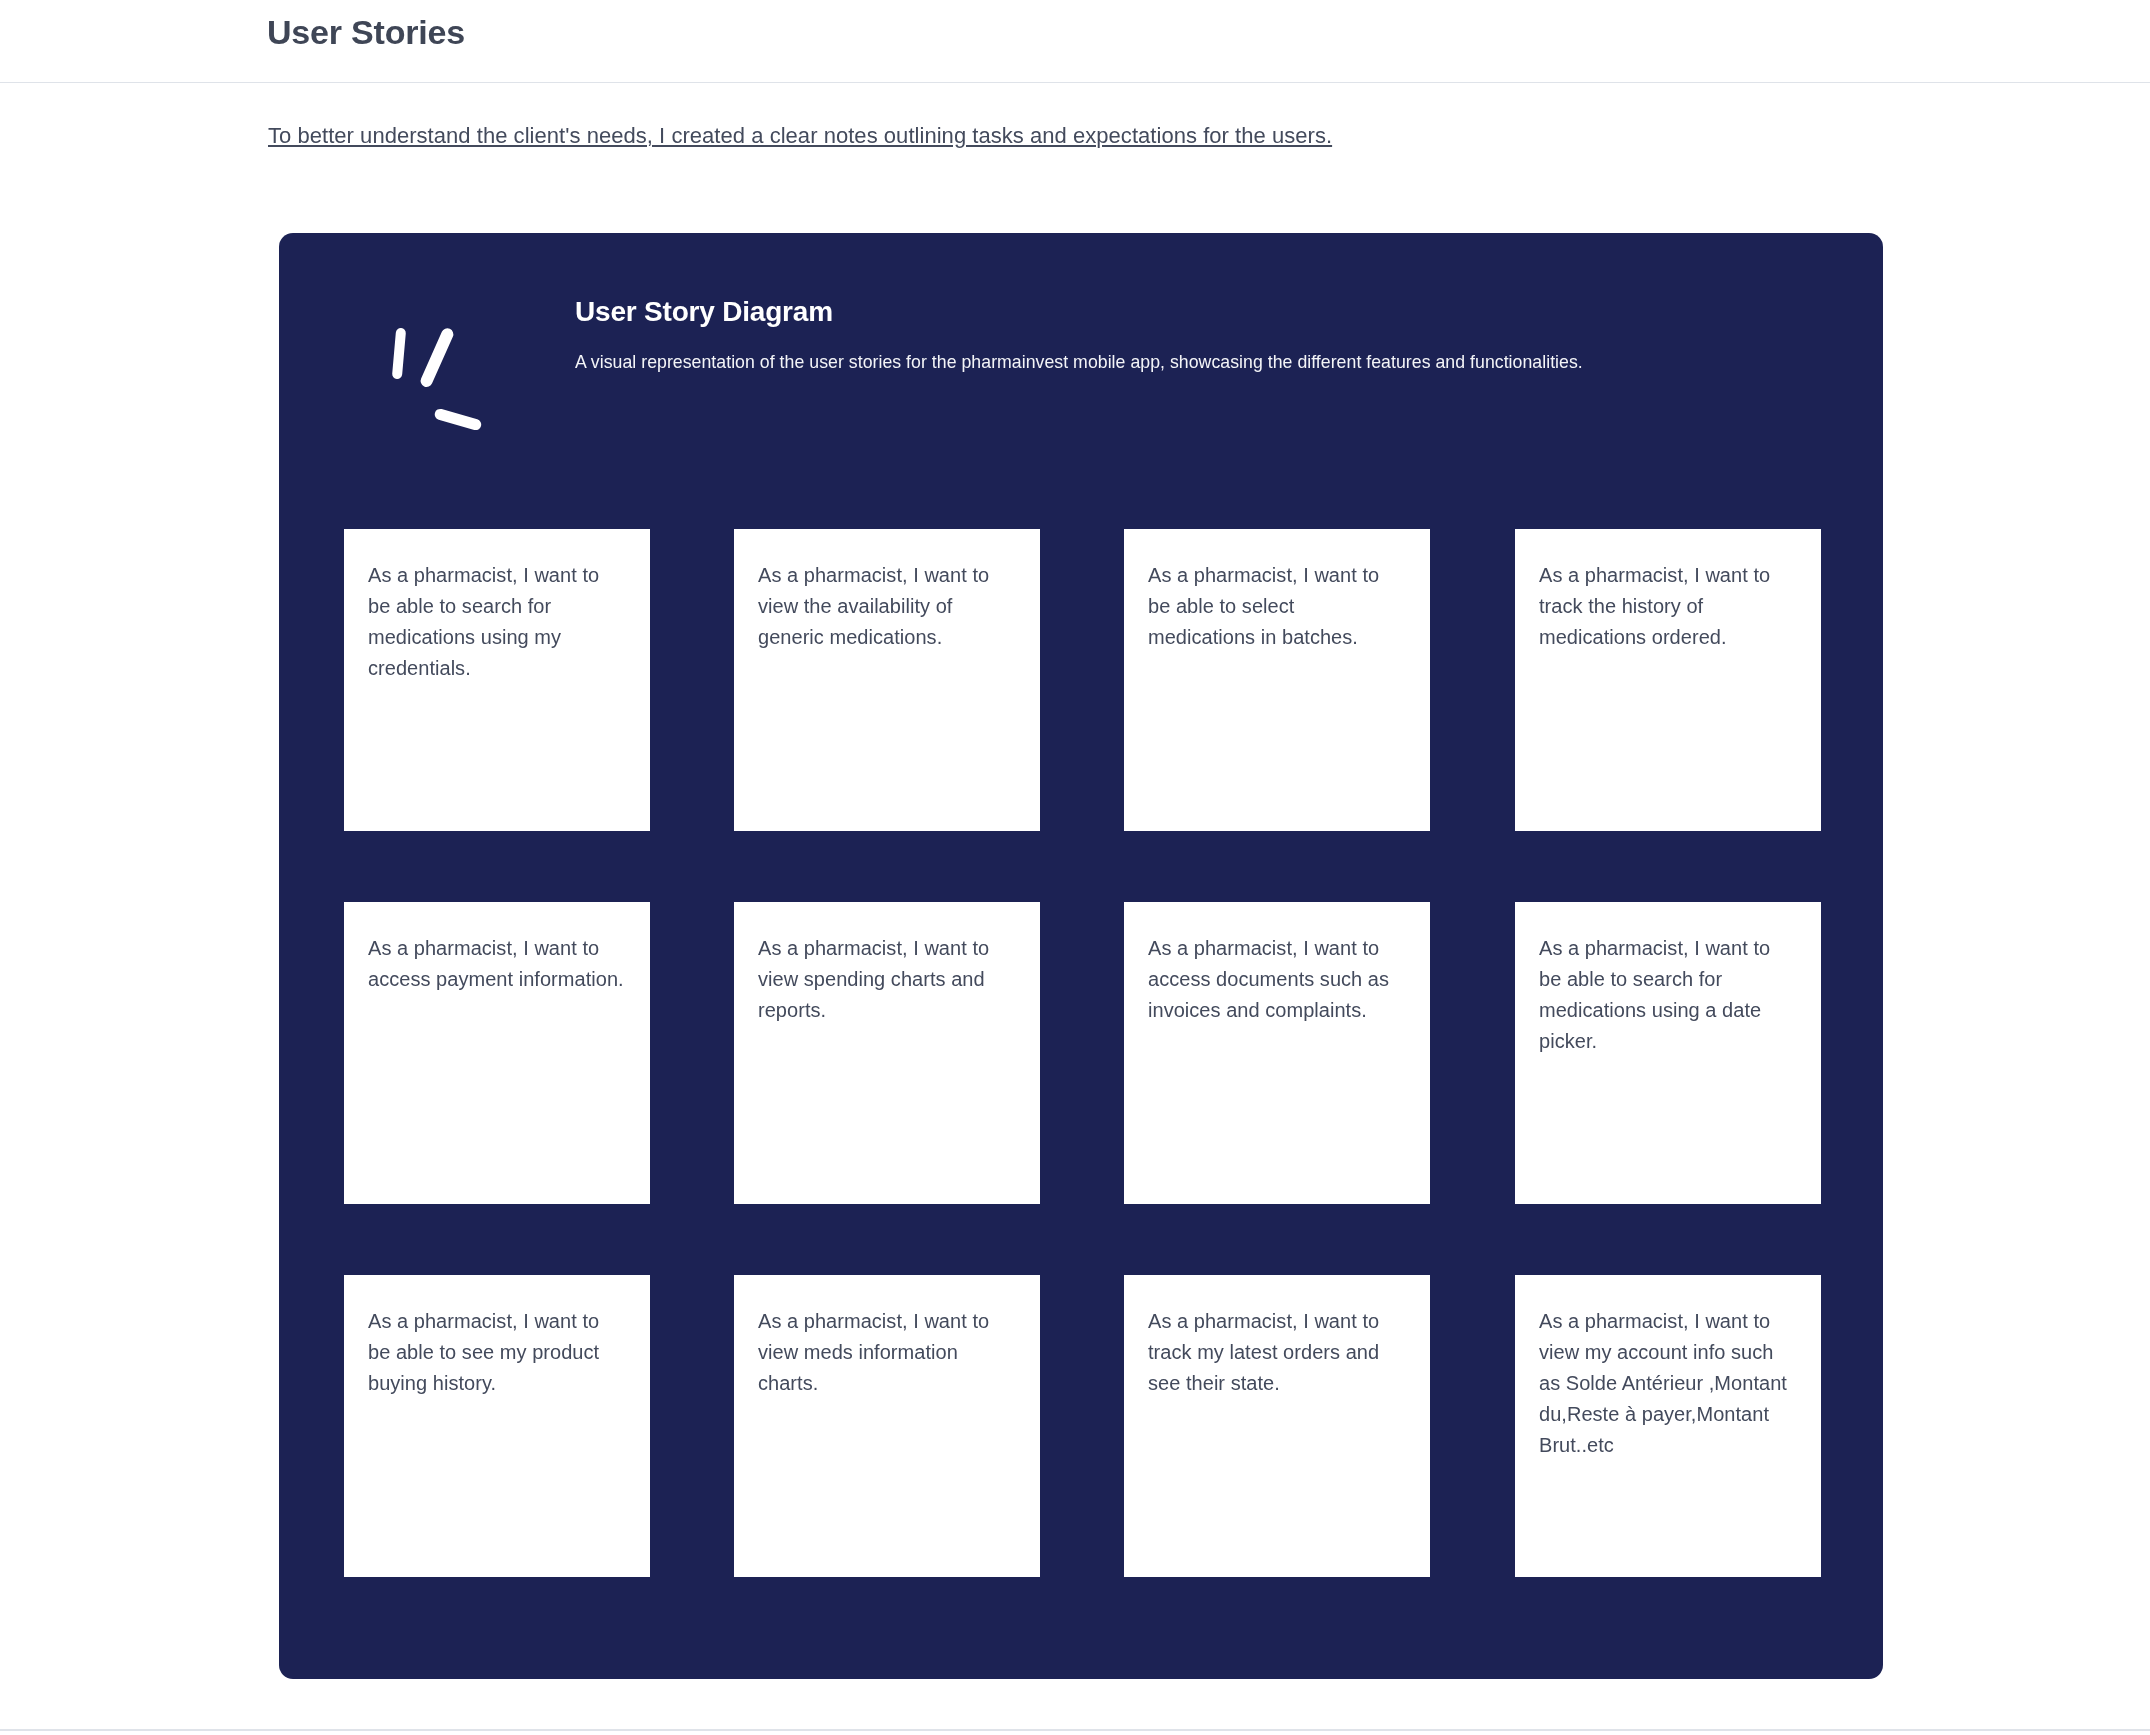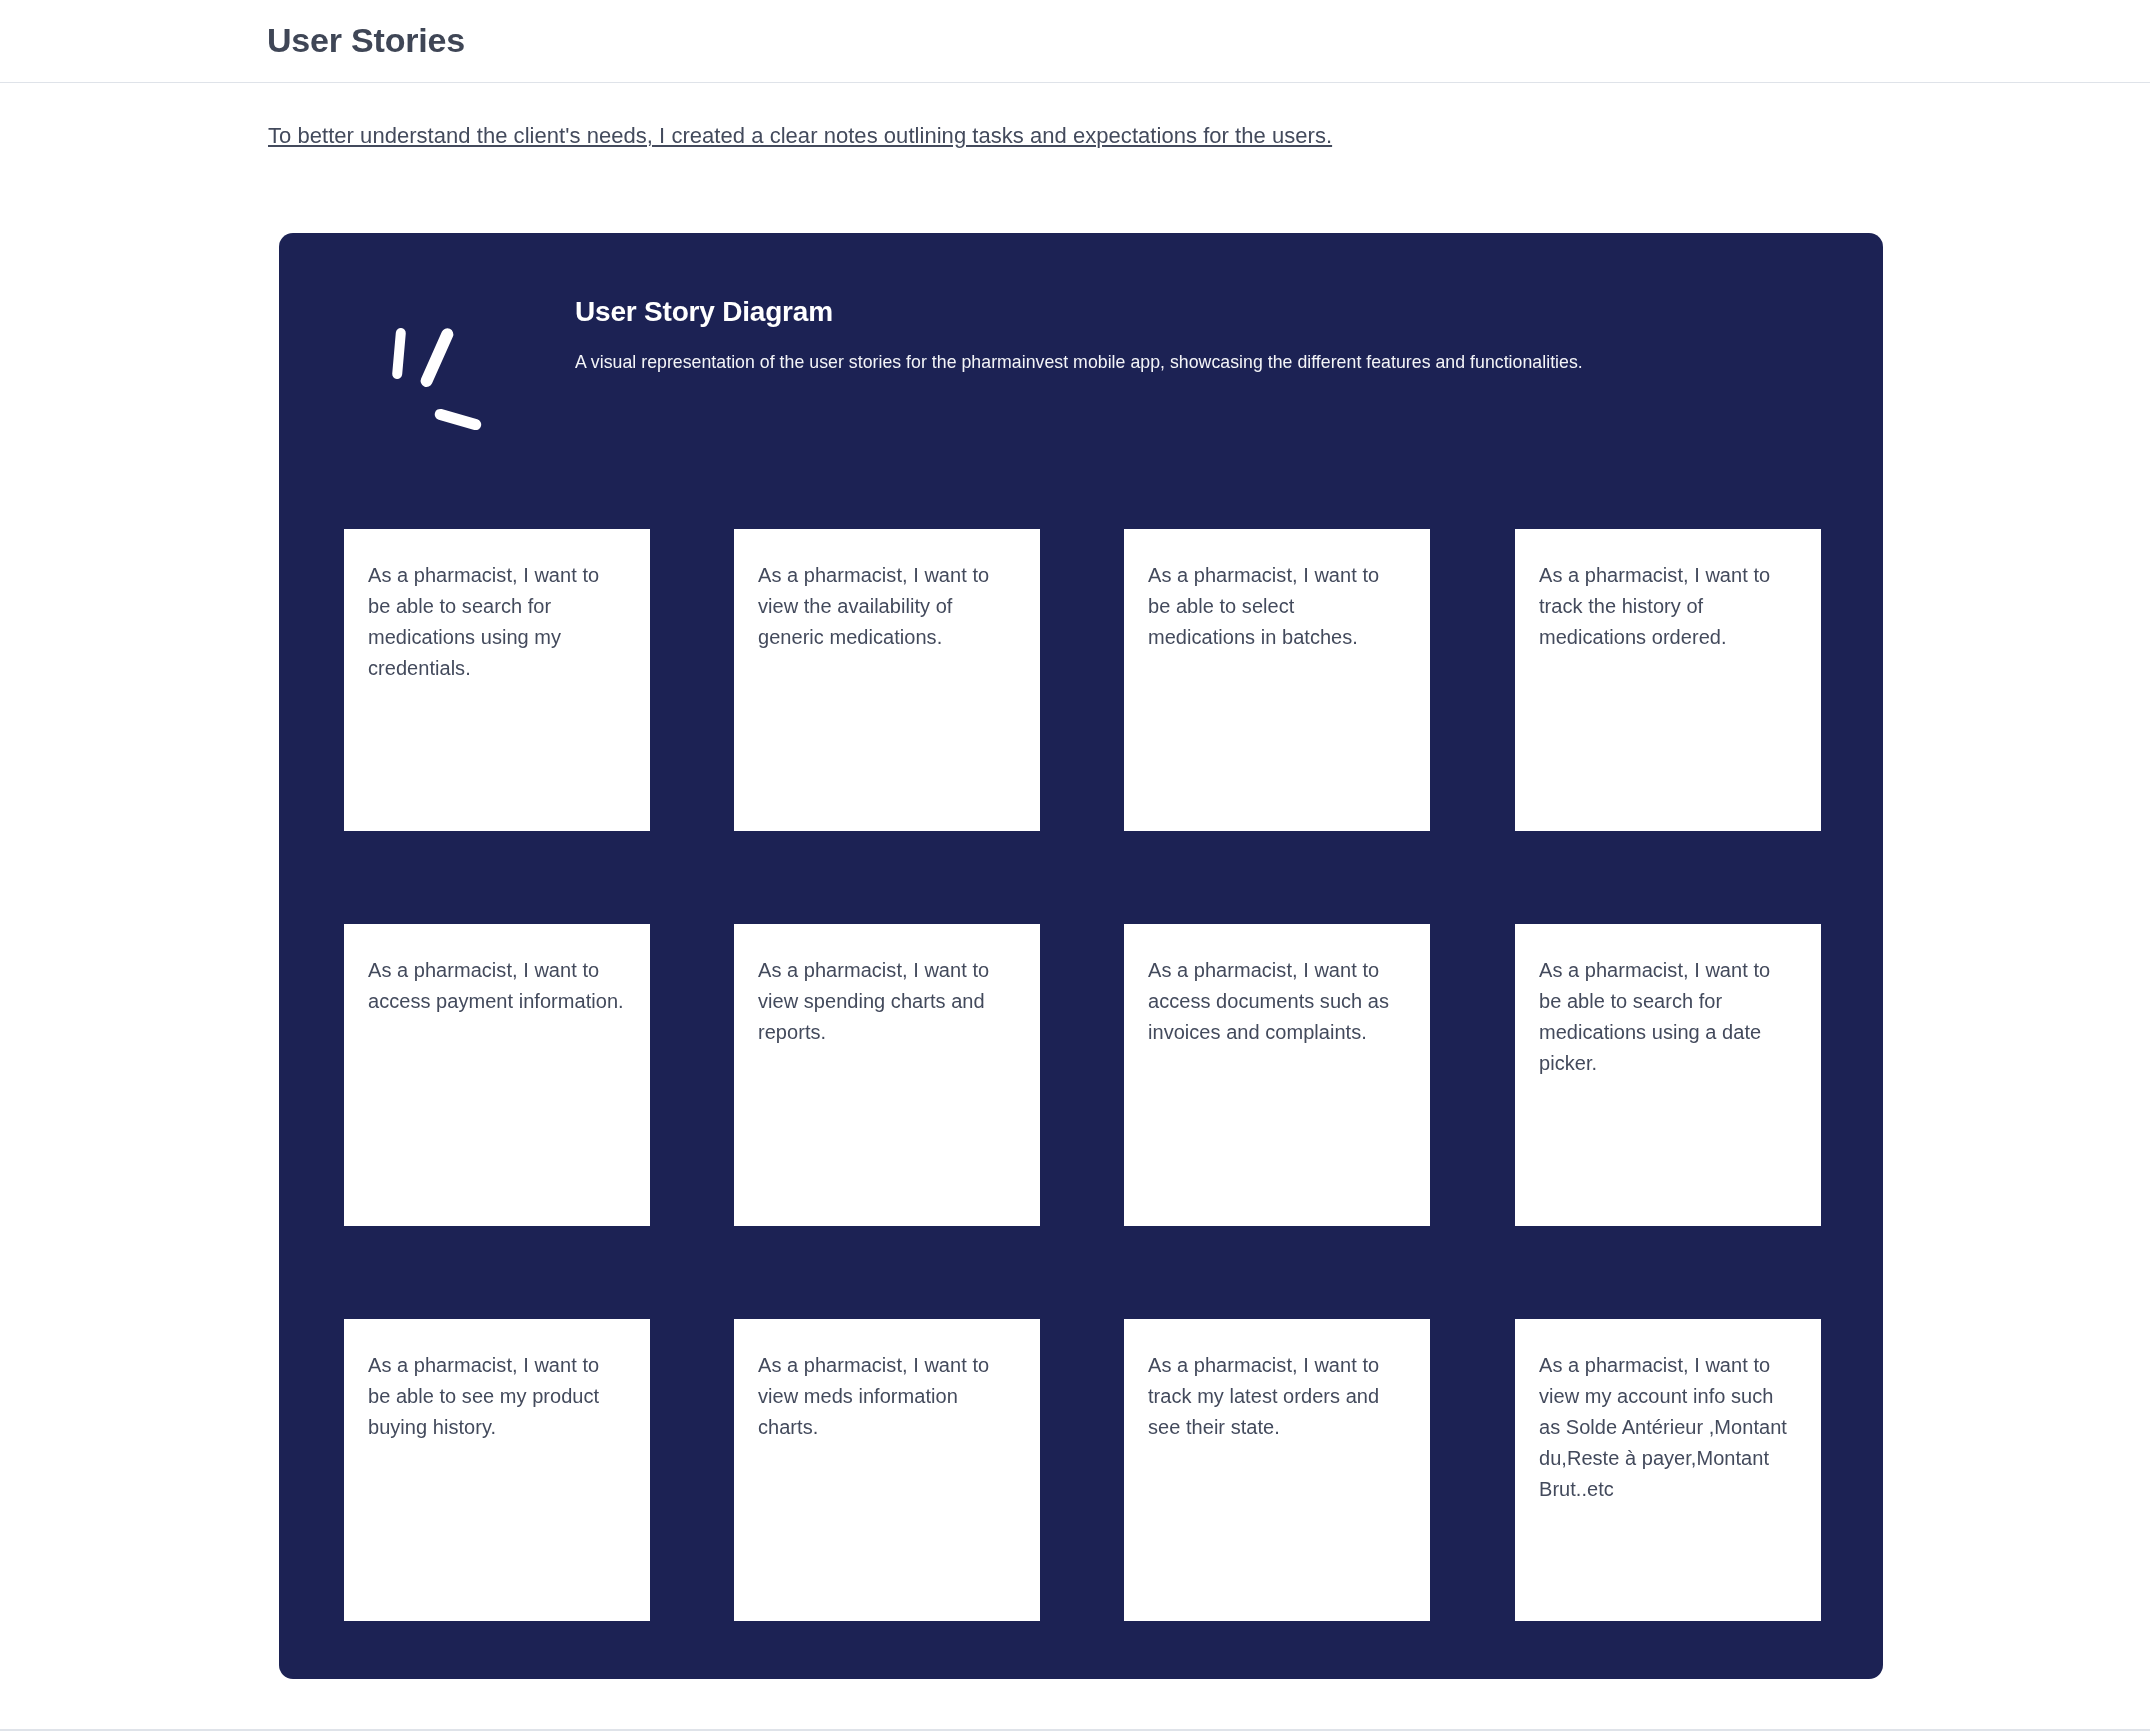--- a/index.html
+++ b/index.html
@@ -26,21 +26,20 @@
   }
   .page-title {
     position: absolute;
     left: 267px;
     top: 13px;
     font-size: 34px;
     font-weight: 700;
     color: #3f4656;
     letter-spacing: -0.2px;
     white-space: nowrap;
-    margin-top: 8px;
   }
 
   .page-intro {
     position: absolute;
     left: 268px;
     top: 123px;
     font-size: 22px;
     font-weight: 400;
     color: #434a5c;
     letter-spacing: 0.04px;
@@ -119,21 +118,21 @@
   
   .card-grid {
     position: absolute;
     left: 65px;
     top: 296px;
     width: 1477px;
   }
   .card-row {
     position: relative;
     height: 302px;
-    margin-bottom: 93px;
+    margin-bottom: 71px;
   }
   .card-row:last-child { margin-bottom: 8px; }
 
   .story-card {
     position: absolute;
     top: 0;
     width: 306px;
     height: 302px;
     background: #ffffff;
     box-sizing: border-box;

